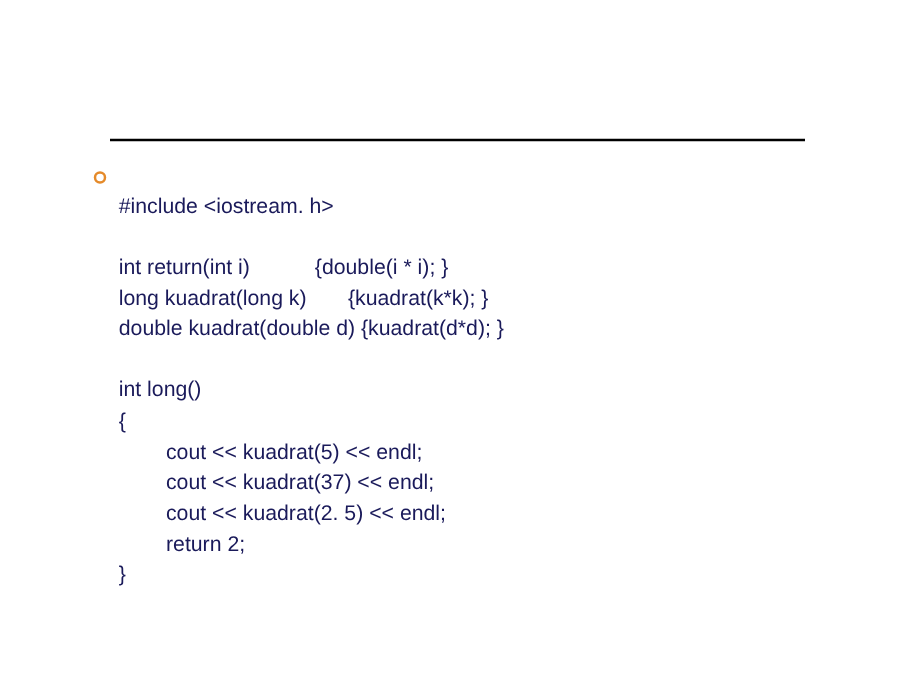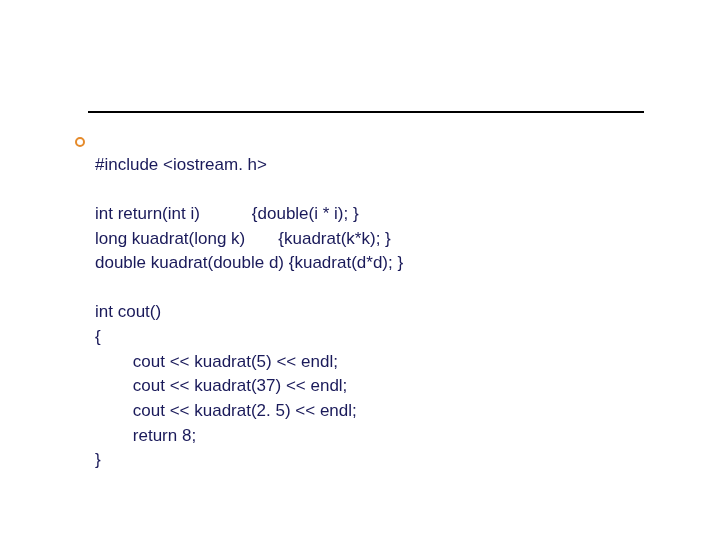--- a/index.html
+++ b/index.html
@@ -55,22 +55,22 @@
 
   <div class="bullet"></div>
 
   <div class="content">
 <span>#include &lt;iostream. h&gt;</span>
 <span></span>
 <span>int return(int i)</span>           <span>{double(i * i); }</span>
 <span>long kuadrat(long k)</span>       <span>{kuadrat(k*k); }</span>
 <span>double kuadrat(double d)</span> <span>{kuadrat(d*d); }</span>
 <span></span>
-<span>int cout()</span>
+<span>int long()</span>
 <span>{</span>
         <span>cout &lt;&lt; kuadrat(5) &lt;&lt; endl;</span>
         <span>cout &lt;&lt; kuadrat(37) &lt;&lt; endl;</span>
         <span>cout &lt;&lt; kuadrat(2. 5) &lt;&lt; endl;</span>
-        <span>return 8;</span>
+        <span>return 2;</span>
 <span>}</span>
   </div>
 
 </div>
 
 </body></html>

